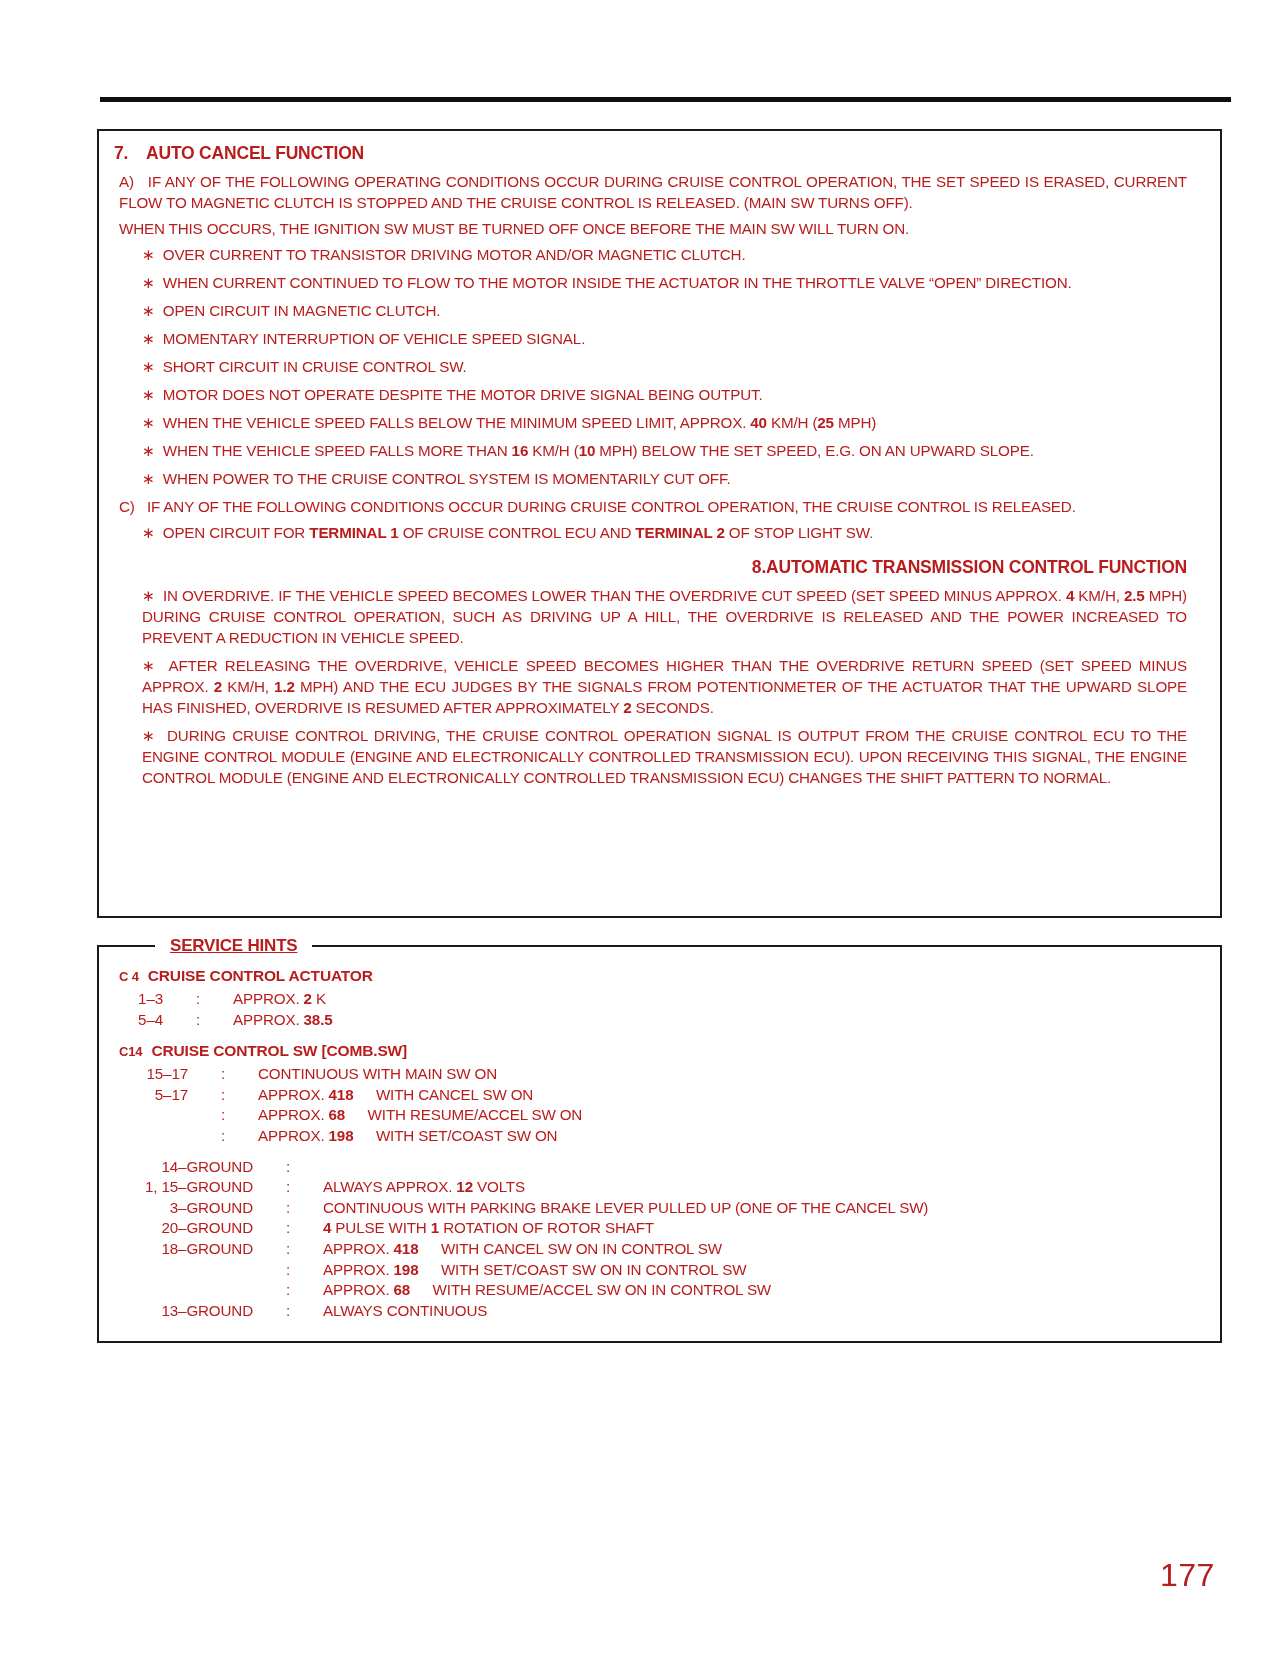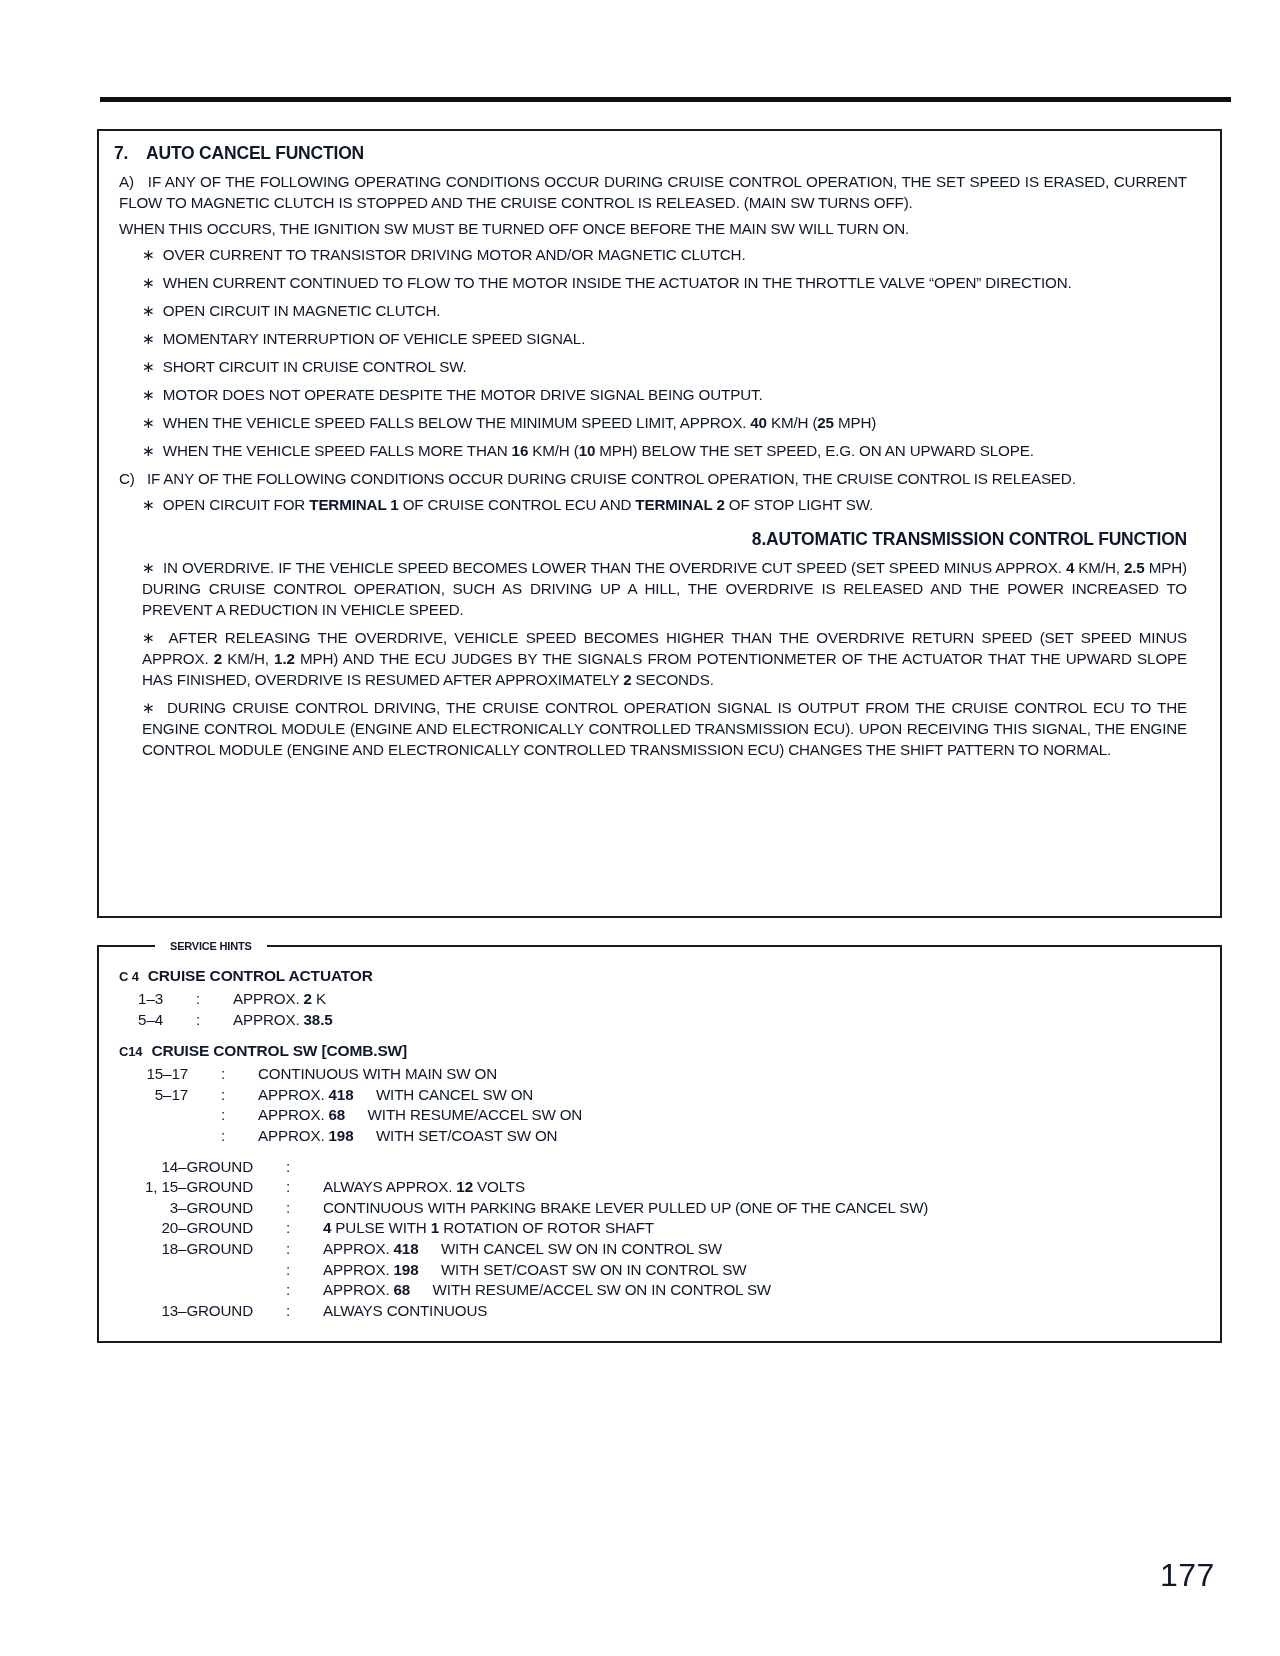--- a/index.html
+++ b/index.html
@@ -1,36 +1,36 @@
 <!DOCTYPE html>
 <html><head>
 <meta charset="utf-8">
 <style>
   html,body{margin:0;padding:0;background:#e8e8e8;}
   .page{
     position:relative;width:1280px;height:1656px;background:#ffffff;
-    font-family:"Liberation Sans",sans-serif;color:#0f172a;overflow:hidden;
+    font-family:"Liberation Sans",sans-serif;color:#b91c1c;overflow:hidden;
     font-size:15.2px;letter-spacing:-0.15px;line-height:21px;
   }
   .top-rule{position:absolute;left:100px;top:97px;width:1131px;height:5px;background:#0f0f0f;}
   .flow{position:absolute;left:0;top:129px;width:1280px;}
   .box{box-sizing:border-box;width:1125px;margin-left:97px;border:2px solid #1a1a1a;background:#fff;}
   .box-main{min-height:789px;padding:12px 33px 8px 20px;}
   .box-hints{position:relative;min-height:390px;margin-top:27px;padding:18px 33px 10px 20px;}
   .heading{font-size:17.5px;font-weight:bold;letter-spacing:-0.2px;margin:0 0 7px -5px;}
   .heading.h8{margin-top:14px;text-align:right;}
   .h-code{display:inline-block;min-width:32px;}
   p.para{margin:0 0 5px 0;}
   p.bullet{margin:0 0 7px 23px;}
   .justify{text-align:justify;}
   .star{display:inline;}
   b{font-weight:bold;}
   .legend{
     position:absolute;top:-13px;left:56px;background:#ffffff;padding:0 15px;
-    font-weight:bold;font-size:11px;letter-spacing:-0.2px;line-height:24px;
+    font-weight:bold;font-size:17px;letter-spacing:-0.2px;line-height:24px;text-decoration:underline;
   }
   .hint-group{margin:0 0 10px 0;}
   .hint-header{font-weight:bold;margin:0 0 2px 0;line-height:21px;}
   .hint-code{font-size:13px;}
   .hint-title{font-size:15.5px;margin-left:9px;}
   .hint-row{display:grid;grid-template-columns:var(--lw) 22px 1fr;line-height:20.6px;gap:24px;}
   .hint-label{text-align:right;white-space:pre;}
   .hint-colon{text-align:center;}
   .hint-text{white-space:pre-wrap;}
   .page-number{position:absolute;left:1160px;top:1558px;font-size:32px;letter-spacing:0.5px;line-height:34px;}
@@ -48,20 +48,21 @@
           <p class="para justify">A)&nbsp;&nbsp;&nbsp;IF ANY OF THE FOLLOWING OPERATING CONDITIONS OCCUR DURING CRUISE CONTROL OPERATION, THE SET SPEED IS ERASED, CURRENT FLOW TO MAGNETIC CLUTCH IS STOPPED AND THE CRUISE CONTROL IS RELEASED. (MAIN SW TURNS OFF).</p>
           <p class="para">WHEN THIS OCCURS, THE IGNITION SW MUST BE TURNED OFF ONCE BEFORE THE MAIN SW WILL TURN ON.</p>
           <p class="bullet"><span class="star">∗</span>&nbsp; OVER CURRENT TO TRANSISTOR DRIVING MOTOR AND/OR MAGNETIC CLUTCH.</p>
           <p class="bullet"><span class="star">∗</span>&nbsp; WHEN CURRENT CONTINUED TO FLOW TO THE MOTOR INSIDE THE ACTUATOR IN THE THROTTLE VALVE “OPEN” DIRECTION.</p>
           <p class="bullet"><span class="star">∗</span>&nbsp; OPEN CIRCUIT IN MAGNETIC CLUTCH.</p>
           <p class="bullet"><span class="star">∗</span>&nbsp; MOMENTARY INTERRUPTION OF VEHICLE SPEED SIGNAL.</p>
           <p class="bullet"><span class="star">∗</span>&nbsp; SHORT CIRCUIT IN CRUISE CONTROL SW.</p>
           <p class="bullet"><span class="star">∗</span>&nbsp; MOTOR DOES NOT OPERATE DESPITE THE MOTOR DRIVE SIGNAL BEING OUTPUT.</p>
           <p class="bullet"><span class="star">∗</span>&nbsp; WHEN THE VEHICLE SPEED FALLS BELOW THE MINIMUM SPEED LIMIT, APPROX. <b>40</b> KM/H (<b>25</b> MPH)</p>
           <p class="bullet"><span class="star">∗</span>&nbsp; WHEN THE VEHICLE SPEED FALLS MORE THAN <b>16</b> KM/H (<b>10</b> MPH) BELOW THE SET SPEED, E.G. ON AN UPWARD SLOPE.</p>
+          <p class="bullet"><span class="star">∗</span>&nbsp; WHEN POWER TO THE CRUISE CONTROL SYSTEM IS MOMENTARILY CUT OFF.</p>
           <p class="para justify">C)&nbsp;&nbsp;&nbsp;IF ANY OF THE FOLLOWING CONDITIONS OCCUR DURING CRUISE CONTROL OPERATION, THE CRUISE CONTROL IS RELEASED.</p>
           <p class="bullet"><span class="star">∗</span>&nbsp; OPEN CIRCUIT FOR <b>TERMINAL 1</b> OF CRUISE CONTROL ECU AND <b>TERMINAL 2</b> OF STOP LIGHT SW.</p>
           <div class="heading h8"><span class="h-code">8.</span><span class="h-title">AUTOMATIC TRANSMISSION CONTROL FUNCTION</span></div>
           <p class="bullet justify"><span class="star">∗</span>&nbsp; IN OVERDRIVE. IF THE VEHICLE SPEED BECOMES LOWER THAN THE OVERDRIVE CUT SPEED (SET SPEED MINUS APPROX. <b>4</b> KM/H, <b>2.5</b> MPH) DURING CRUISE CONTROL OPERATION, SUCH AS DRIVING UP A HILL, THE OVERDRIVE IS RELEASED AND THE POWER INCREASED TO PREVENT A REDUCTION IN VEHICLE SPEED.</p>
           <p class="bullet justify"><span class="star">∗</span>&nbsp; AFTER RELEASING THE OVERDRIVE, VEHICLE SPEED BECOMES HIGHER THAN THE OVERDRIVE RETURN SPEED (SET SPEED MINUS APPROX. <b>2</b> KM/H, <b>1.2</b> MPH) AND THE ECU JUDGES BY THE SIGNALS FROM POTENTIONMETER OF THE ACTUATOR THAT THE UPWARD SLOPE HAS FINISHED, OVERDRIVE IS RESUMED AFTER APPROXIMATELY <b>2</b> SECONDS.</p>
           <p class="bullet justify"><span class="star">∗</span>&nbsp; DURING CRUISE CONTROL DRIVING, THE CRUISE CONTROL OPERATION SIGNAL IS OUTPUT FROM THE CRUISE CONTROL ECU TO THE ENGINE CONTROL MODULE (ENGINE AND ELECTRONICALLY CONTROLLED TRANSMISSION ECU). UPON RECEIVING THIS SIGNAL, THE ENGINE CONTROL MODULE (ENGINE AND ELECTRONICALLY CONTROLLED TRANSMISSION ECU) CHANGES THE SHIFT PATTERN TO NORMAL.</p>
         </div>
     </div>
 
     <div class="box box-hints">

